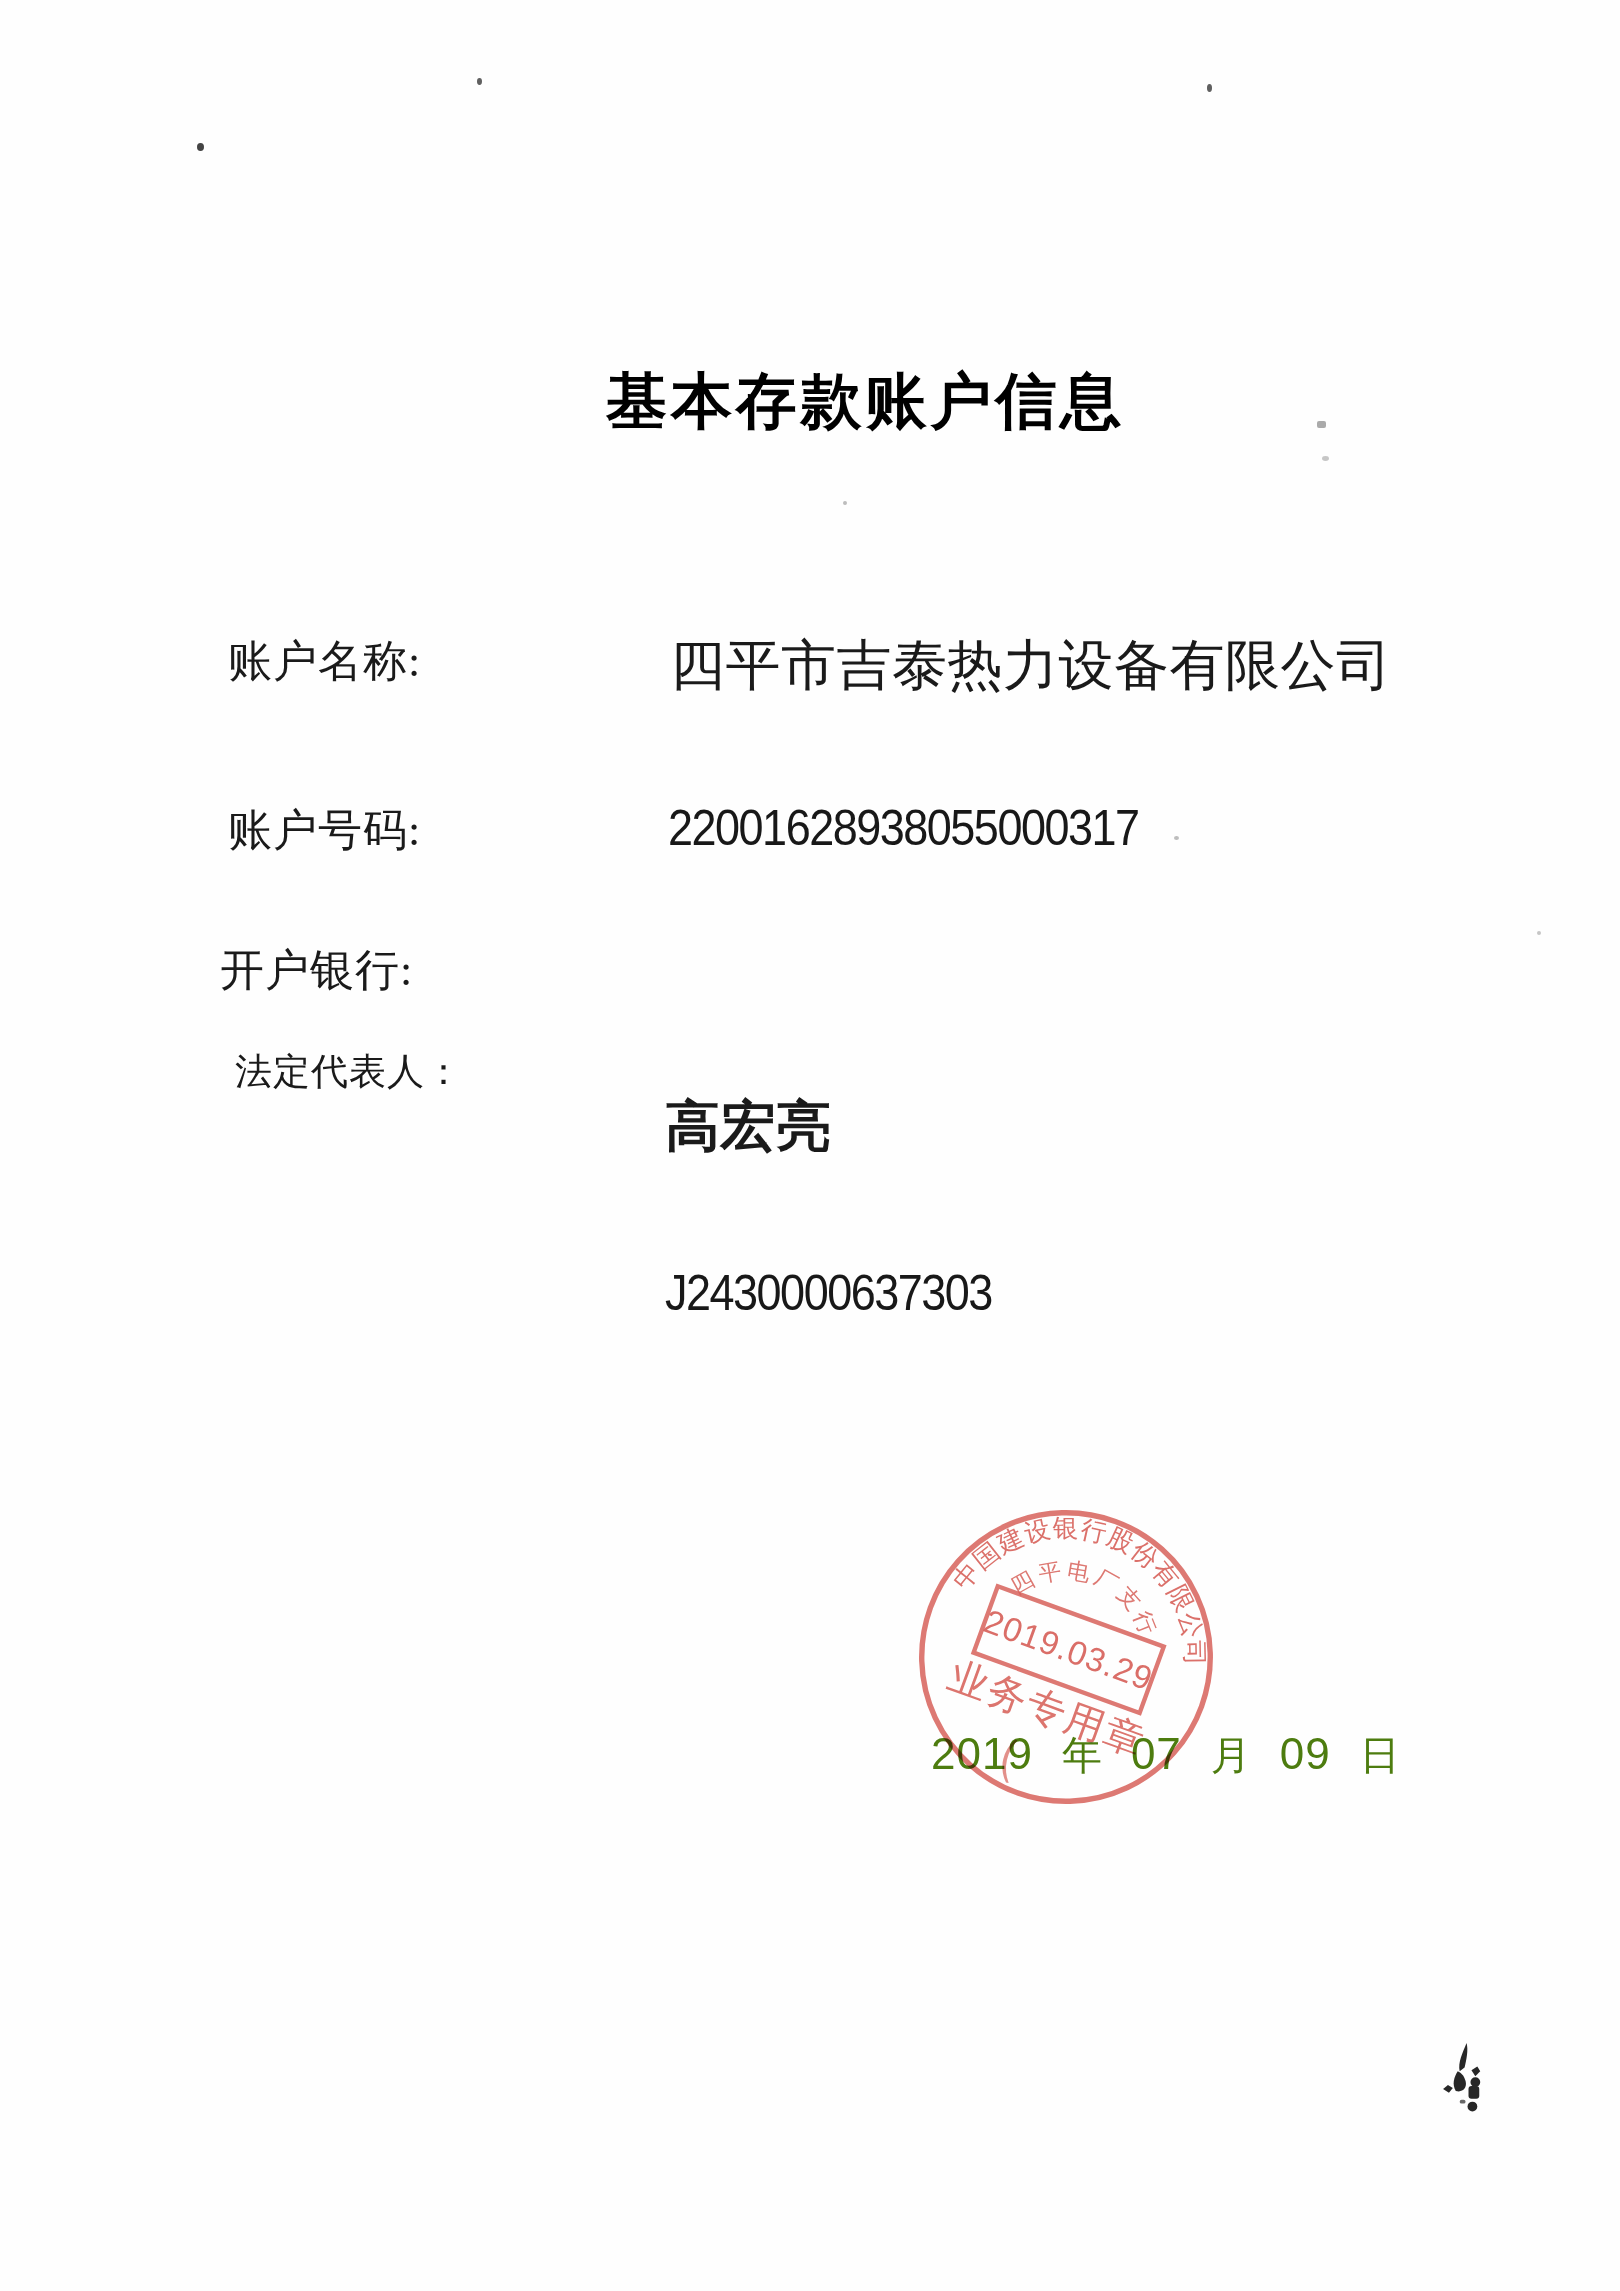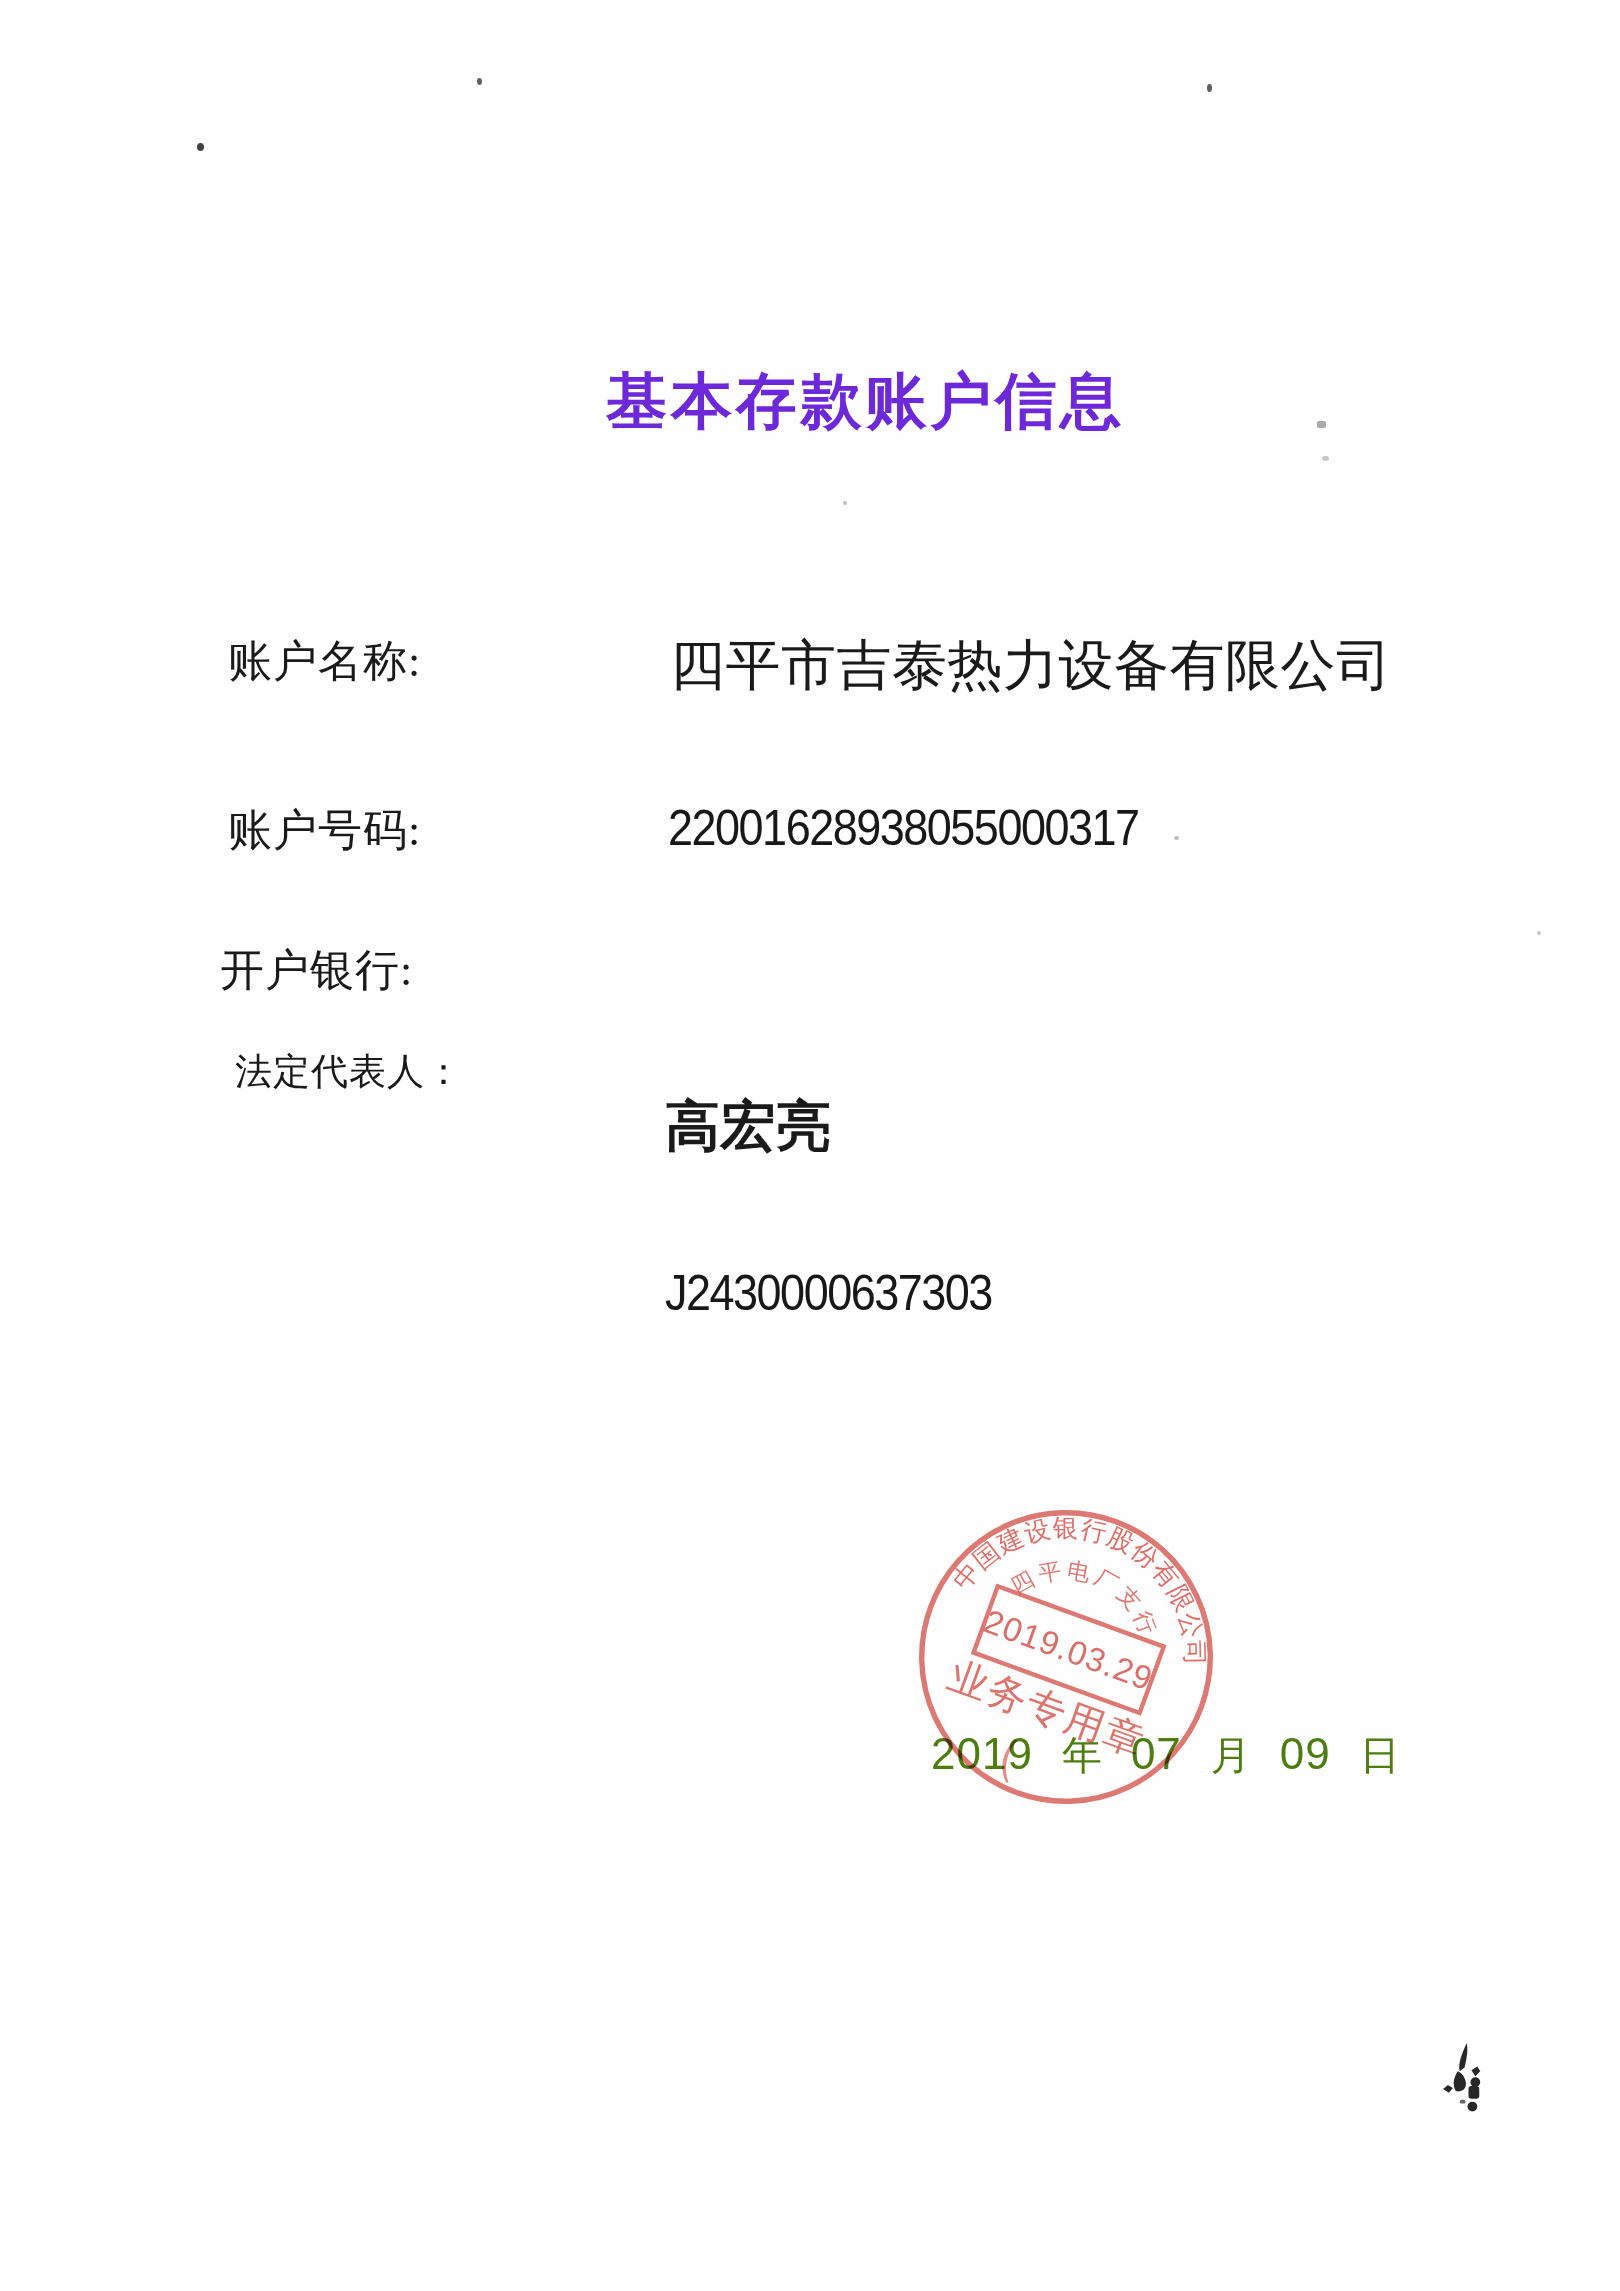--- a/index.html
+++ b/index.html
@@ -16,21 +16,21 @@
     font-family: "Liberation Serif", "DejaVu Serif", serif;
     color: #1c1c1c;
   }
   .doc-title {
     position: absolute;
     left: 606px;
     top: 361px;
     font-size: 61px;
     font-weight: bold;
     letter-spacing: 3.9px;
-    color: #6d28d9;
+    color: #000000;
     white-space: nowrap;
   }
   .label {
     position: absolute;
     font-size: 44px;
     letter-spacing: 1px;
     color: #1a1a1a;
     white-space: nowrap;
   }
   .value-cjk {

